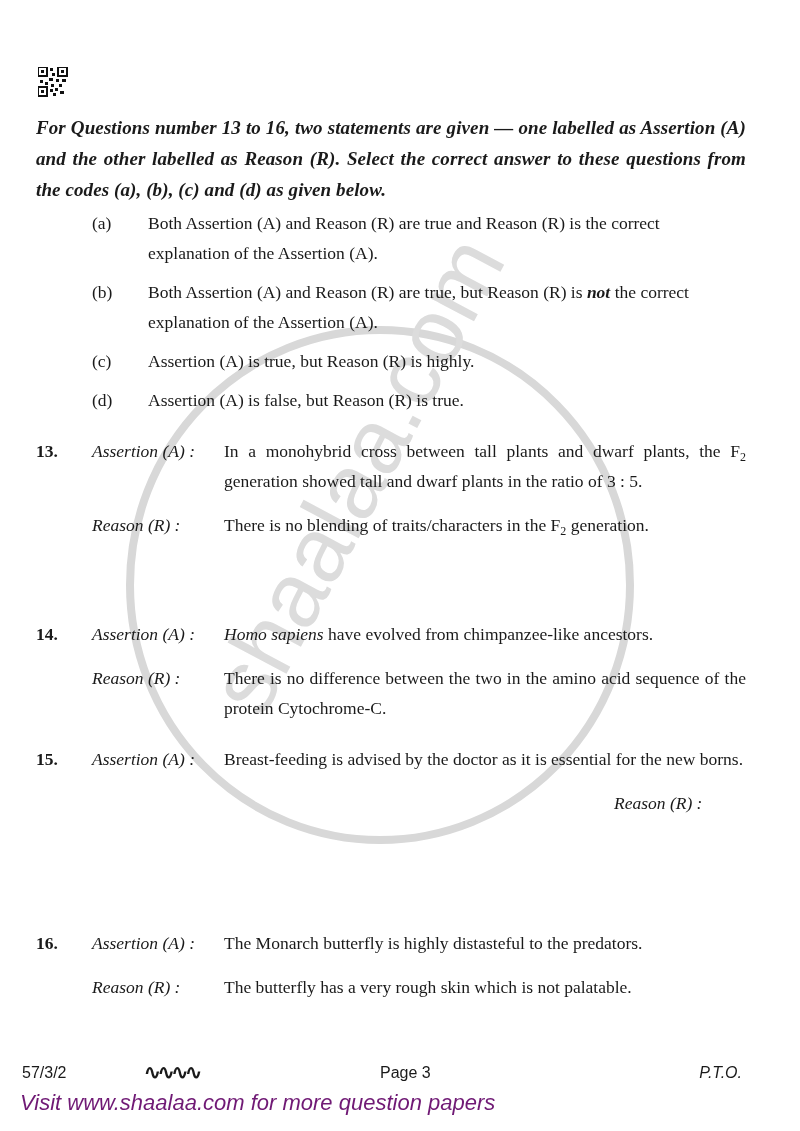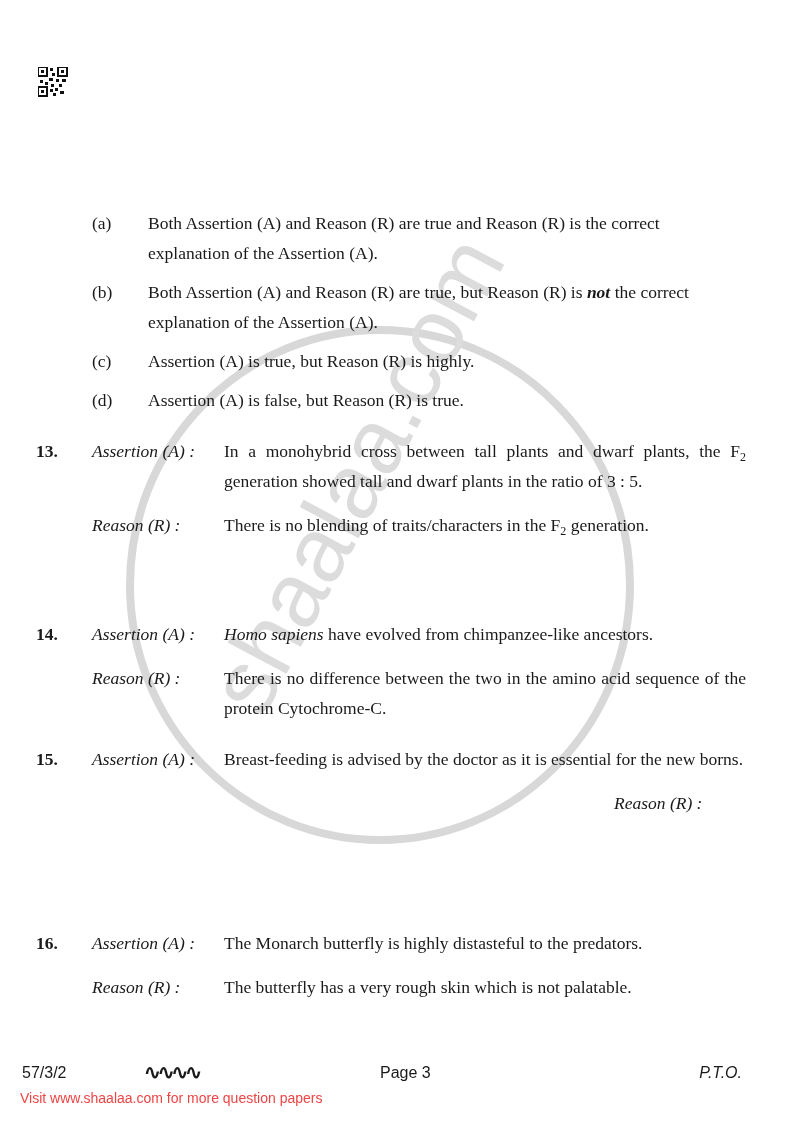--- a/index.html
+++ b/index.html
@@ -36,21 +36,21 @@
     .gap { height: 14px; }
     sub { font-size: 12px; line-height: 0; vertical-align: -4px; }
     em.sp { font-style: italic; }
 
     .footer { position: absolute; left: 22px; top: 1042px; width: 720px; height: 24px; font-family: "Liberation Sans", sans-serif; font-size: 16px; margin-top: 22px; }
     .f-code { position: absolute; left: 0; top: 0; }
     .f-tilde { position: absolute; left: 122px; top: -4px; font-weight: bold; font-size: 20px; letter-spacing: -3px; }
     .f-page { position: absolute; left: 358px; top: 0; }
     .f-pto { position: absolute; right: 0; top: 0; font-style: italic; }
 
-    .visit { position: absolute; left: 20px; top: 1090px; font-family: "Liberation Sans", sans-serif; font-size: 14px; color: #ef4444; }
+    .visit { position: absolute; left: 20px; top: 1090px; font-family: "Liberation Sans", sans-serif; font-size: 22px; color: #701a75; font-style: italic; }
 
     .watermark { position: absolute; left: 0; top: 0; width: 800px; height: 1131px; pointer-events: none; }
   </style>
 </head>
 <body>
 
 <div class="page">
 
   <svg class="watermark" viewBox="0 0 800 1131">
     <ellipse cx="380" cy="585" rx="250" ry="255" fill="none" stroke="#d8d8d8" stroke-width="8"></ellipse>
@@ -72,20 +72,21 @@
     <rect x="2" y="13" width="3" height="3" fill="#111"></rect>
     <rect x="7" y="15" width="3" height="3" fill="#111"></rect>
     <rect x="13" y="17" width="3" height="3" fill="#111"></rect>
     <rect x="21" y="17" width="3" height="3" fill="#111"></rect>
     <rect x="12" y="22" width="3" height="3" fill="#111"></rect>
     <rect x="17" y="21" width="3" height="3" fill="#111"></rect>
     <rect x="22" y="24" width="4" height="3" fill="#111"></rect>
     <rect x="15" y="26" width="3" height="3" fill="#111"></rect>
   </svg>
 
+  <div class="instructions">For Questions number 13 to 16, two statements are given — one labelled as Assertion (A) and the other labelled as Reason (R). Select the correct answer to these questions from the codes (a), (b), (c) and (d) as given below.</div>
 
   <div class="codes">
     <div class="code-row">
       <span class="code-label">(a)</span>
       <span class="code-text">Both Assertion (A) and Reason (R) are true and Reason (R) is the correct explanation of the Assertion (A).</span>
     </div>
     <div class="code-row">
       <span class="code-label">(b)</span>
       <span class="code-text"><span>Both Assertion (A) and Reason (R) are true, but Reason (R) is </span><span class="bi">not</span><span> the correct explanation of the Assertion (A).</span></span>
     </div>

